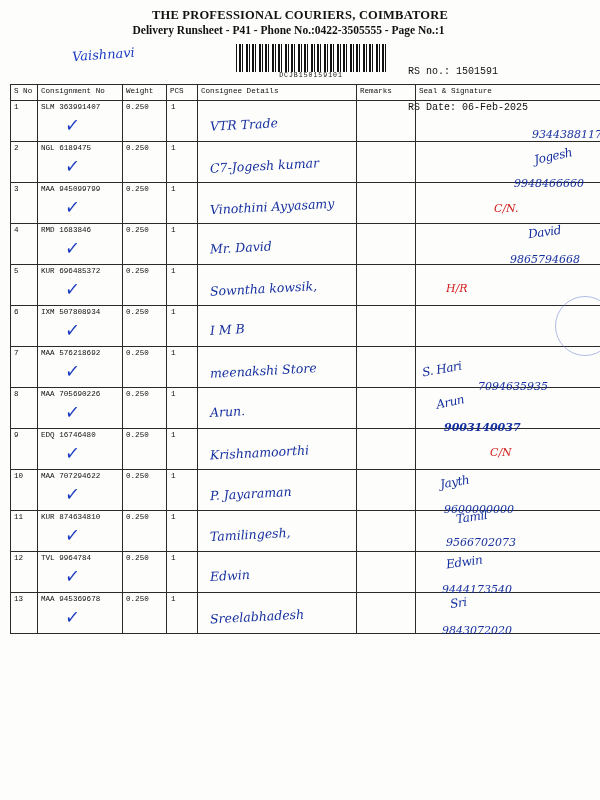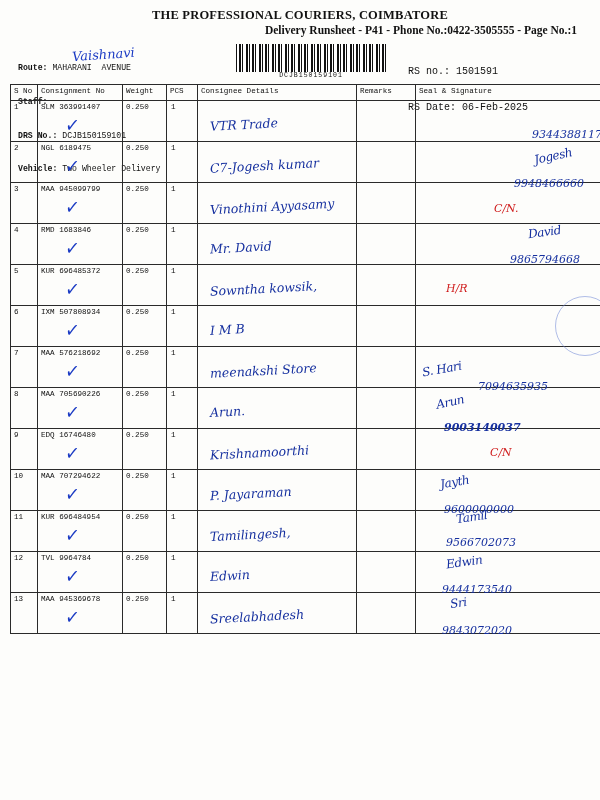--- a/index.html
+++ b/index.html
@@ -30,21 +30,21 @@
     text-align: center;
     font-family: "Liberation Serif", serif;
     font-weight: bold;
     font-size: 12.5px;
     letter-spacing: .2px;
   }
   .doc-subtitle {
     position: absolute;
     left: 0; top: 24px;
     width: 577px;
-    text-align: right;
+    text-align: center;
     font-family: "Liberation Serif", serif;
     font-weight: bold;
     font-size: 11.5px;
   }
   .hdr-left {
     position: absolute;
     left: 18px; top: 40px;
     font-size: 8.2px;
     line-height: 11.2px;
     white-space: pre;
@@ -162,26 +162,20 @@
   }
 </style>
 </head>
 <body>
 
 <div class="sheet">
 
   <div class="doc-title">THE PROFESSIONAL COURIERS, COIMBATORE</div>
   <div class="doc-subtitle">Delivery Runsheet - P41 - Phone No.:0422-3505555 - Page No.:1</div>
 
-  <div class="hdr-left">
-    <div><span class="lbl">Route:</span> <span>MAHARANI  AVENUE</span></div>
-    <div><span class="lbl">Staff:</span> <span></span></div>
-    <div><span class="lbl">DRS No.:</span> <span>DCJB150159101</span></div>
-    <div><span class="lbl">Vehicle:</span> <span>Two Wheeler Delivery</span></div>
-  </div>
 
   <div class="hw-hdr" style="left:72px; top:47px; font-size:13px; transform:rotate(-4deg);">Vaishnavi</div>
 
   <div class="barcode"></div>
   <div class="barcode-num">DCJB150159101</div>
 
   <div class="hdr-right">
     <div><span>RS no.:</span> <span>1501591</span></div>
     <div><span>RS Date:</span> <span>06-Feb-2025</span></div>
   </div>
@@ -448,21 +442,21 @@
           <td class="c-sg">
             <span class="hw sig" style="left:24px; top:6px; transform:rotate(-10deg);">Jayth</span>
             <span class="hw num" style="left:28px; top:34px;">9600000000</span>
           </td>
         </tr>
         <tr>
           <td class="c-sno">
             <span class="cell-txt">11</span>
           </td>
           <td class="c-con">
-            <span class="cell-txt">KUR 696484954</span>
+            <span class="cell-txt">KUR 874634810</span>
             <span class="tick">✓</span>
           </td>
           <td class="c-wt">
             <span class="cell-txt">0.250</span>
           </td>
           <td class="c-pcs">
             <span class="cell-txt ctr">1</span>
           </td>
           <td class="c-cd">
             <span class="hw name" style="left:12px; top:18px; transform:rotate(-3deg);">Tamilingesh,</span>

